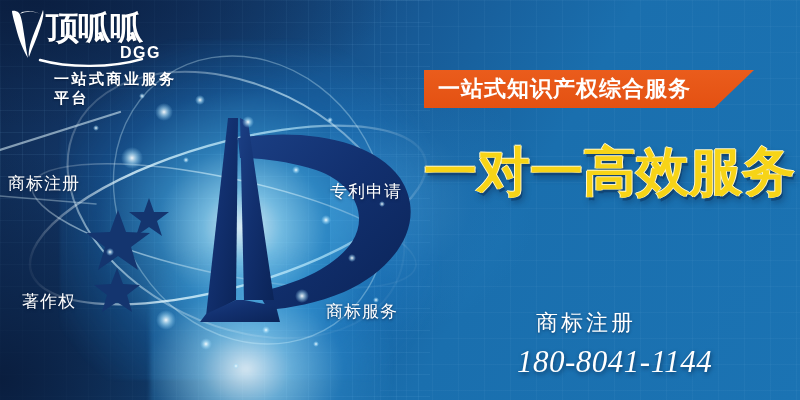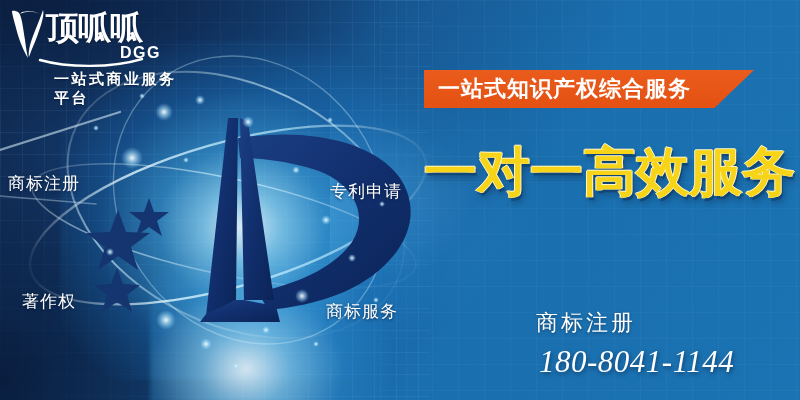--- a/index.html
+++ b/index.html
@@ -199,21 +199,21 @@
     font-size: 22px;
     color: #ffffff;
     letter-spacing: 3px;
     z-index: 20;
     text-shadow: 0 1px 3px rgba(6,30,62,0.55);
     font-family: "DejaVu Sans", "Liberation Sans", sans-serif;
     white-space: nowrap;
   }
   .hotline-number {
     position: absolute;
-    left: 539px; top: 344px;
+    left: 517px; top: 344px;
     font-size: 31px;
     font-style: italic;
     color: #ffffff;
     letter-spacing: 0.5px;
     z-index: 20;
     text-shadow: 1px 2px 4px rgba(6,30,62,0.6);
     font-family: "Liberation Serif", "DejaVu Serif", serif;
     white-space: nowrap;
   }
 </style>

